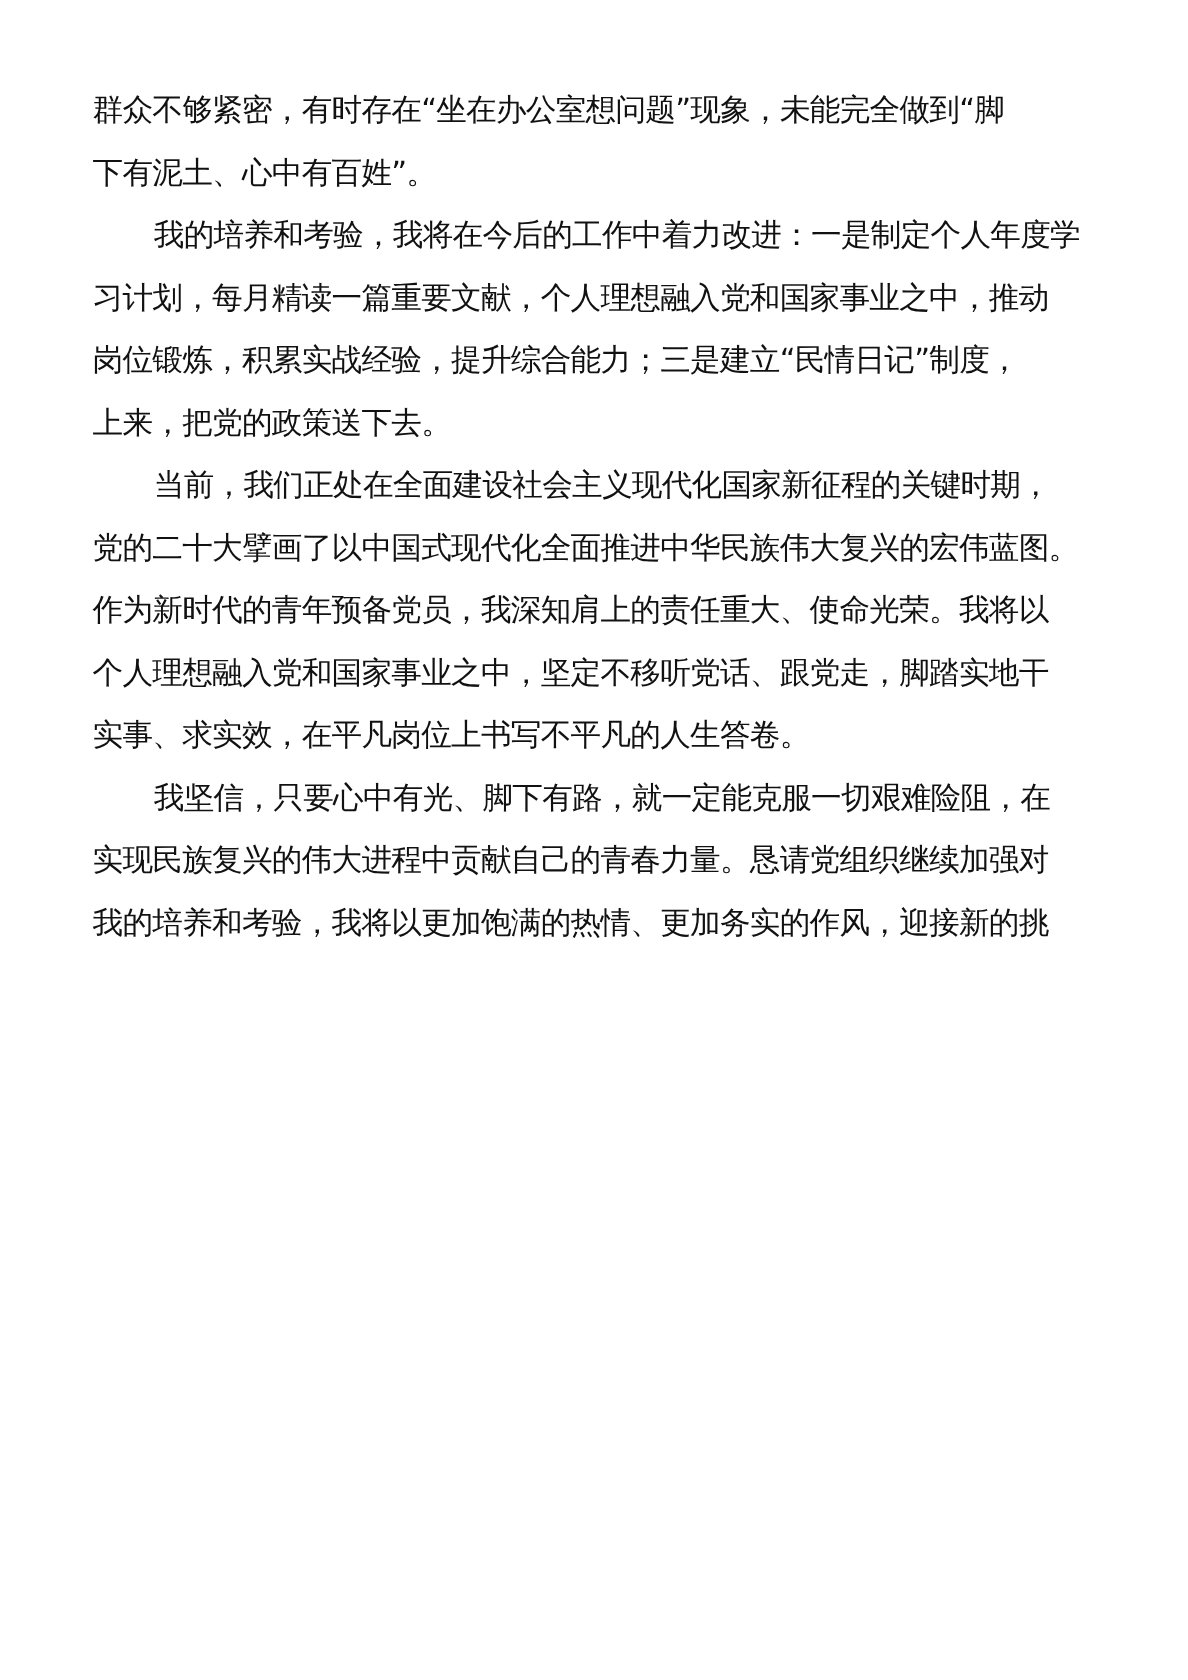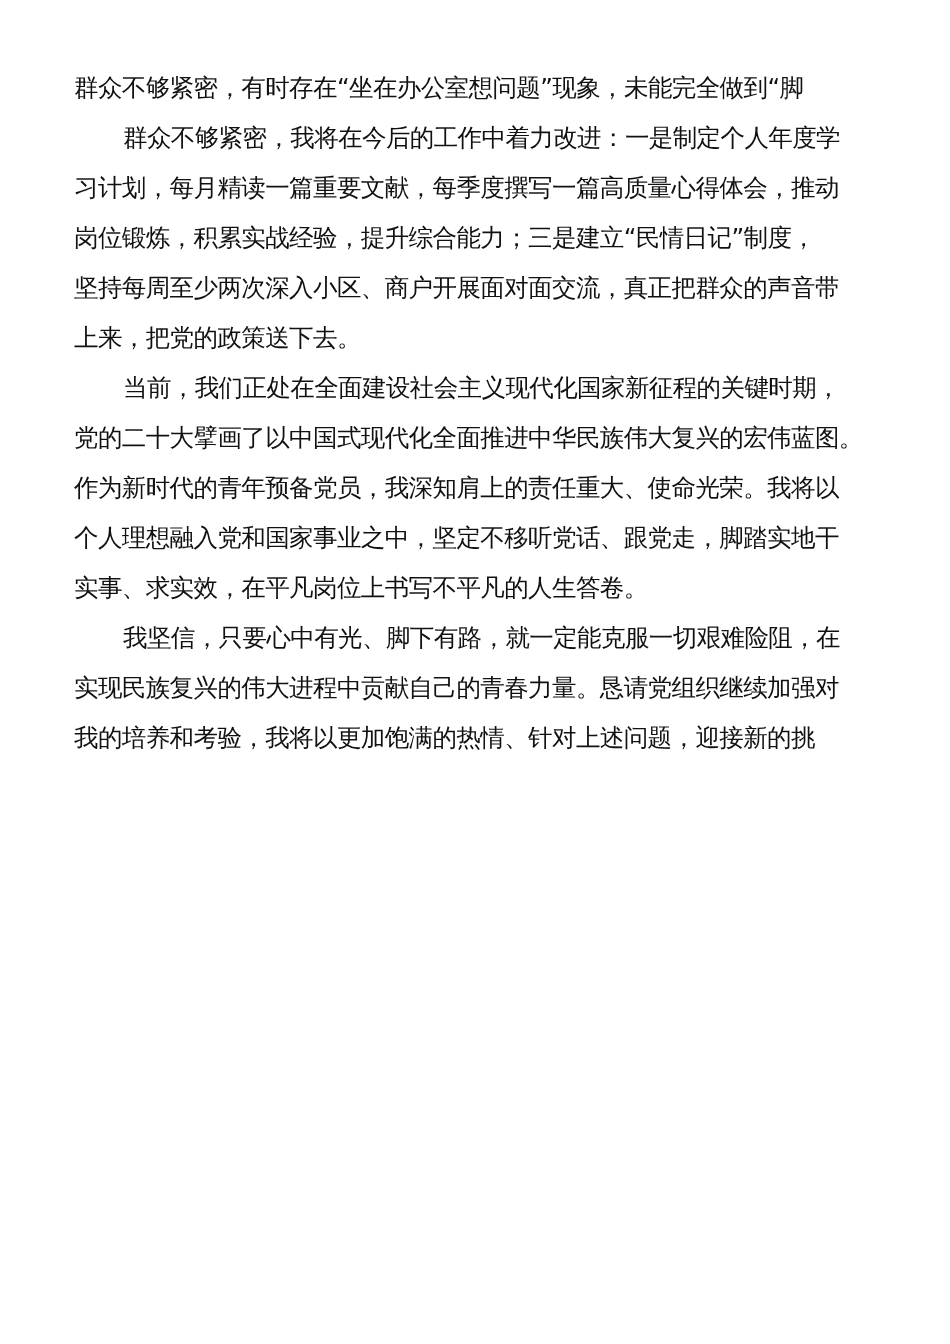--- a/index.html
+++ b/index.html
@@ -14,26 +14,26 @@
       white-space: nowrap;
       letter-spacing: -0.6px;
     }
     .indent { padding-left: 49px; }
   </style>
 </head>
 <body>
 
 <div class="page">
   <div class="line">群众不够紧密，有时存在“坐在办公室想问题”现象，未能完全做到“脚</div>
-  <div class="line indent">群众不够紧密，我将在今后的工作中着力改进：一是制定个人年度学</div>
-  <div class="line">习计划，每月精读一篇重要文献，每季度撰写一篇高质量心得体会，推动</div>
+  <div class="line">下有泥土、心中有百姓”。</div>
+  <div class="line indent">我的培养和考验，我将在今后的工作中着力改进：一是制定个人年度学</div>
+  <div class="line">习计划，每月精读一篇重要文献，个人理想融入党和国家事业之中，推动</div>
   <div class="line">岗位锻炼，积累实战经验，提升综合能力；三是建立“民情日记”制度，</div>
-  <div class="line">坚持每周至少两次深入小区、商户开展面对面交流，真正把群众的声音带</div>
   <div class="line">上来，把党的政策送下去。</div>
   <div class="line indent">当前，我们正处在全面建设社会主义现代化国家新征程的关键时期，</div>
   <div class="line">党的二十大擘画了以中国式现代化全面推进中华民族伟大复兴的宏伟蓝图。</div>
   <div class="line">作为新时代的青年预备党员，我深知肩上的责任重大、使命光荣。我将以</div>
   <div class="line">个人理想融入党和国家事业之中，坚定不移听党话、跟党走，脚踏实地干</div>
   <div class="line">实事、求实效，在平凡岗位上书写不平凡的人生答卷。</div>
   <div class="line indent">我坚信，只要心中有光、脚下有路，就一定能克服一切艰难险阻，在</div>
   <div class="line">实现民族复兴的伟大进程中贡献自己的青春力量。恳请党组织继续加强对</div>
-  <div class="line">我的培养和考验，我将以更加饱满的热情、针对上述问题，迎接新的挑</div>
+  <div class="line">我的培养和考验，我将以更加饱满的热情、更加务实的作风，迎接新的挑</div>
 </div>
 
 </body></html>

